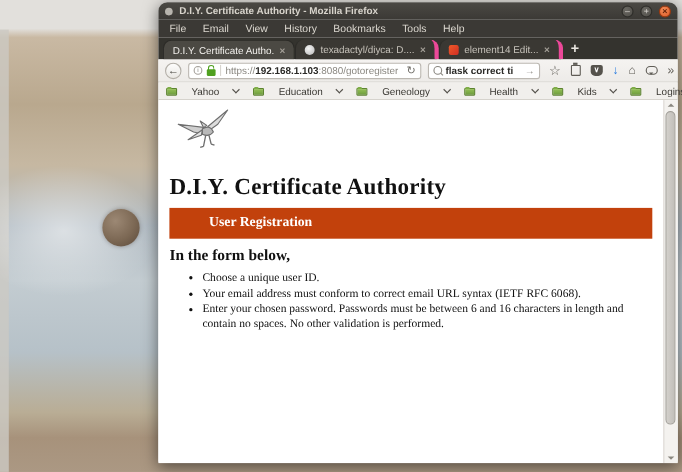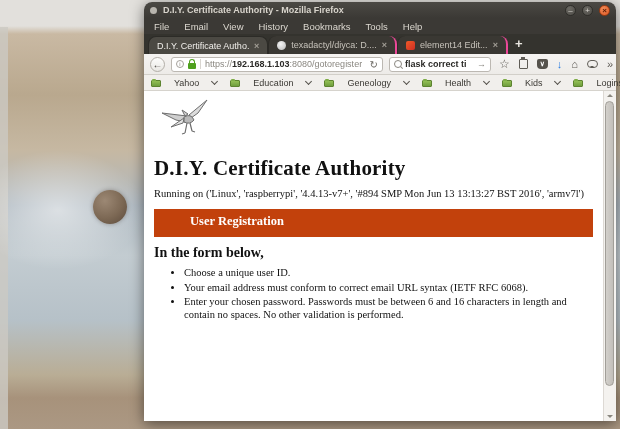--- a/index.html
+++ b/index.html
@@ -36,21 +36,21 @@
 
   .menubar{height:16px;background:#3b3935;display:flex;align-items:center;
     padding:0 10px;gap:15px;flex:none;}
   .menu-item{font-size:9.5px;color:#dcd8d0;}
 
   .tabbar{height:20px;background:#34332e;display:flex;align-items:flex-end;
     padding:0 0 0 4px;flex:none;}
   .tab{height:18px;display:flex;align-items:center;gap:5px;padding:0 8px;
     font-size:9px;border-radius:8px 8px 0 0;max-width:128px;}
   .tab.active{background:#4b4943;color:#f1efeb;border:1px solid #2c2b27;border-bottom:none;box-sizing:border-box;}
-  .tab.inactive{background:#3a3833;color:#c6c2ba;border-left:1px solid #2c2b27;border-right:2px solid #ec4899;}
+  .tab.inactive{background:#3a3833;color:#c6c2ba;border-left:1px solid #2c2b27;border-right:4px solid #ec4899;}
   .tab-label{white-space:nowrap;overflow:hidden;max-width:92px;}
   .tab-close{color:#a39f97;font-size:9px;font-weight:bold;}
   .fav-github{width:9px;height:9px;border-radius:50%;flex:none;
     background:radial-gradient(circle at 40% 35%,#f4f4f4,#c9c9c9 70%,#9d9d9d);}
   .fav-e14{width:9px;height:9px;border-radius:2px;flex:none;
     background:linear-gradient(135deg,#f05a28,#cf2e24);}
   .new-tab{margin-left:7px;align-self:center;color:#e9e6e0;font-size:13px;font-weight:bold;line-height:18px;}
 
   .navbar{height:20px;background:linear-gradient(#f5f3f1,#edebe8);border-bottom:1px solid #d2cfc9;
     display:flex;align-items:center;padding:0 6px;gap:6px;flex:none;}
@@ -254,21 +254,20 @@
           <path d="M33 17 L51 2 L42 15 L35 20 Z" fill="#dcdcdc"></path>
           <path d="M31 18 L6 15 L20 22 L29 24 Z" fill="#cfcfcf"></path>
           <path d="M28 19 Q35 15 38 22 Q34 27 28 24 Z" fill="#b9b9b9"></path>
           <path d="M28 20 L15 29 L27 25 Z" fill="#e3e3e3"></path>
           <path d="M29 18 L26 12 L32 16 Z" fill="#d4d4d4"></path>
         </g>
         <path d="M31 25 L29 35 M34 25 L36 33 M29 35 L26 36 M36 33 L39 34" stroke="#6e6e6e" stroke-width="1.2" fill="none"></path>
       </svg>
 
       <h1 class="page-title">D.I.Y. Certificate Authority</h1>
-      <p class="running">Running on ('Linux', 'raspberrypi', '4.4.13-v7+', '#894 SMP Mon Jun 13 13:13:27 BST 2016', 'armv7l')</p>
 
       <div class="section-bar">User Registration</div>
 
       <p class="intro">In the form below,</p>
       <ul class="bullets">
         <li>Choose a unique user ID.</li>
         <li>Your email address must conform to correct email URL syntax (IETF RFC 6068).</li>
         <li>Enter your chosen password. Passwords must be between 6 and 16 characters in length and contain no spaces. No other validation is performed.</li>
       </ul>
 

